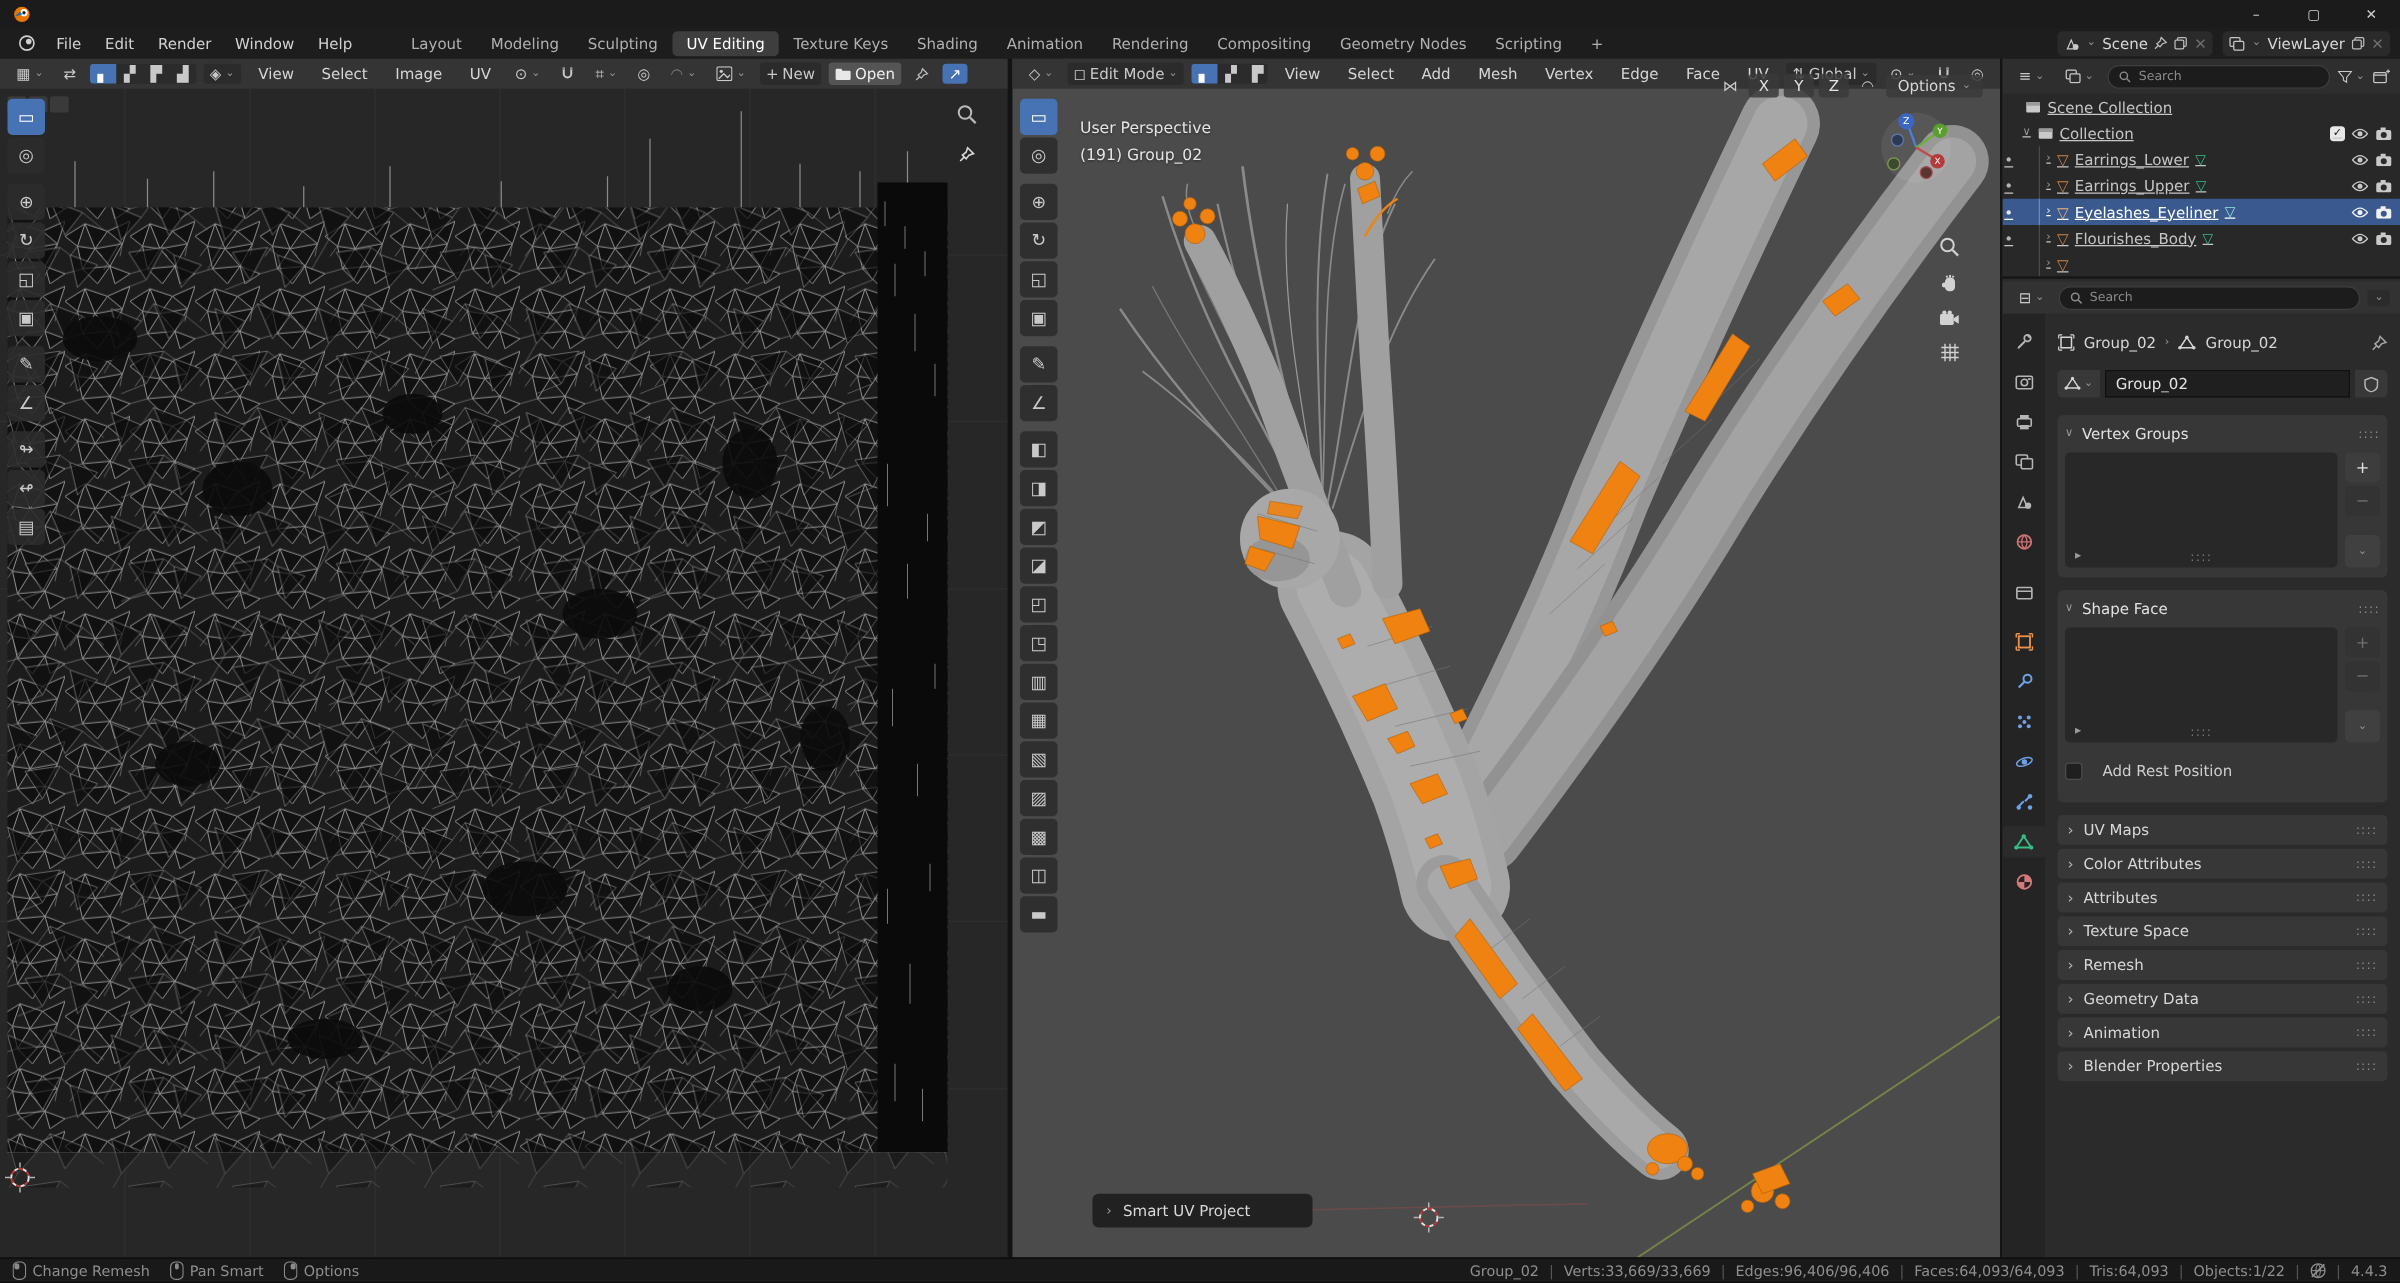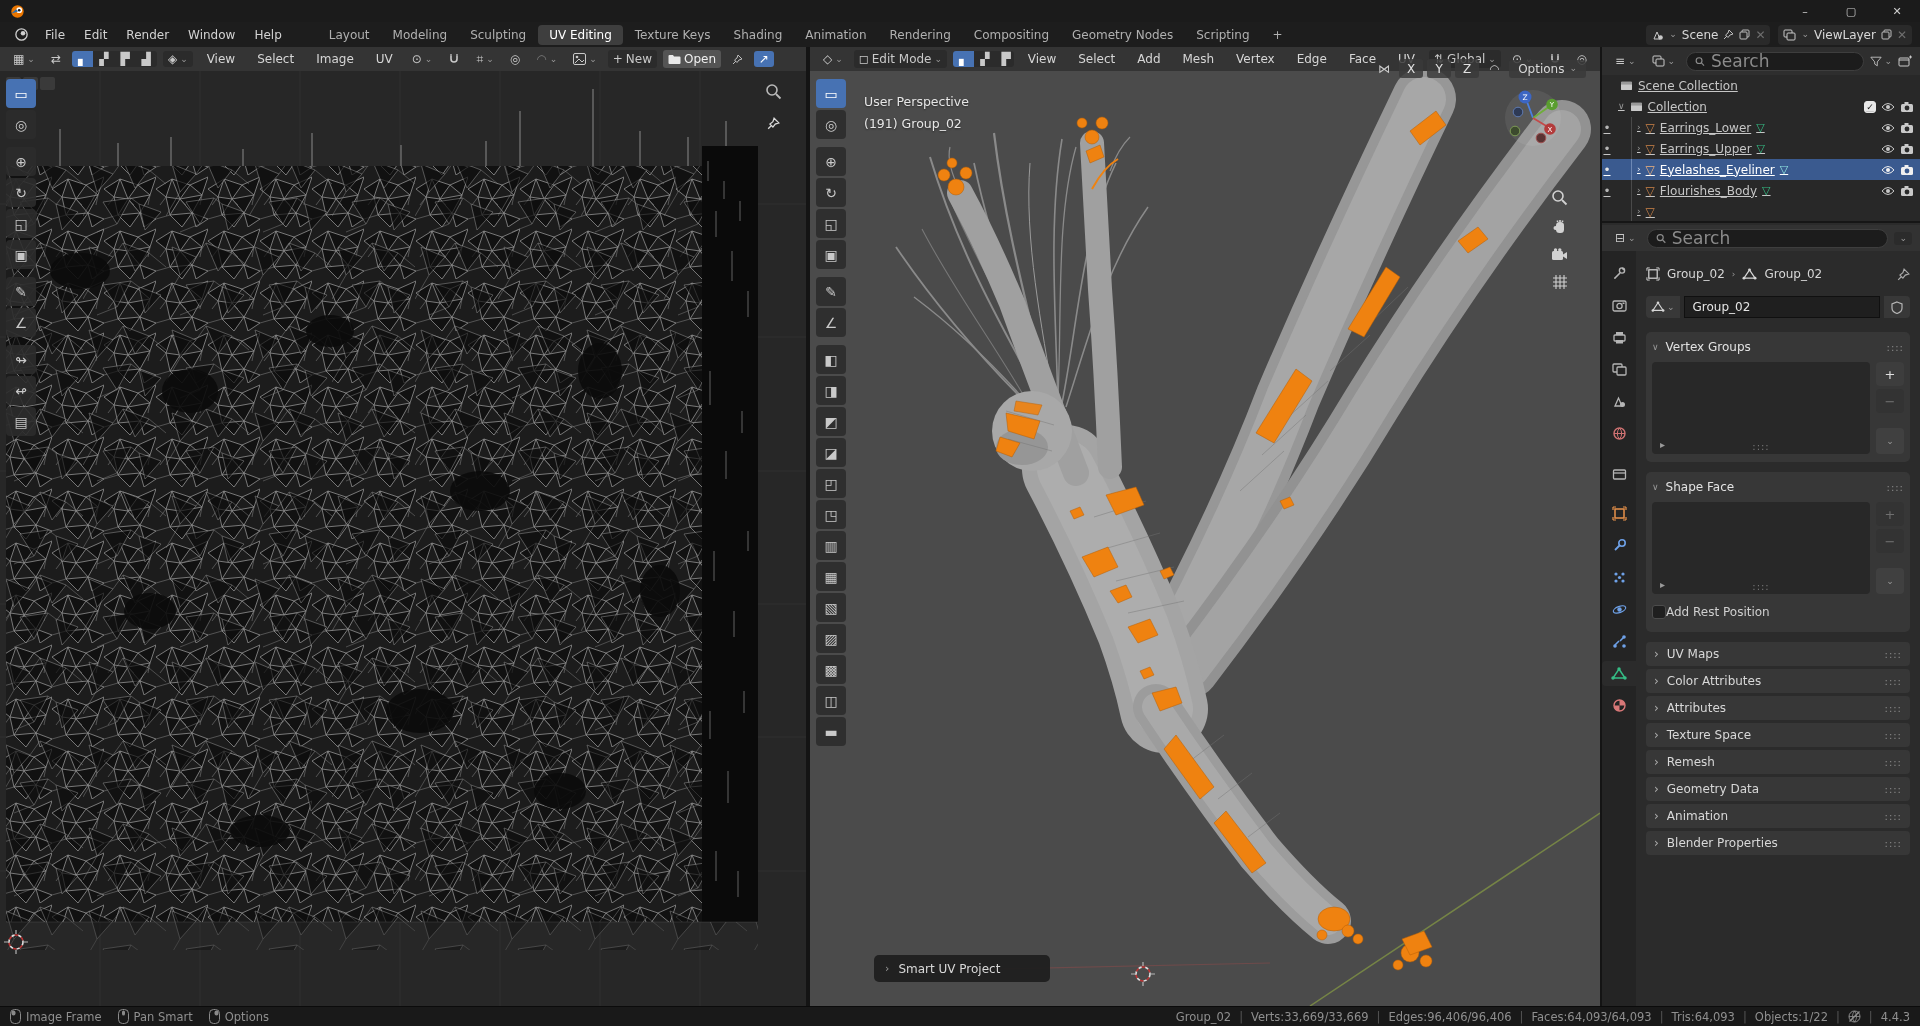--- a/index.html
+++ b/index.html
@@ -72,21 +72,21 @@
   .uv-corner-widgets { position:absolute; left:6px; top:30px; display:flex; gap:2px; z-index:6; }
   .uv-corner-widgets i { width:15px; height:13px; background:#3a3a3a; border-radius:2px; }
   .uv-float-icons { position:absolute; right:24px; top:36px; display:flex; flex-direction:column; gap:14px; z-index:6; align-items:center; }
 
   
   .right-col { position:absolute; left:1602px; top:0; width:318px; height:959px; background:#2b2b2b; }
   .outliner { position:absolute; top:0; left:0; right:0; height:176px; background:#282828; border-bottom:2px solid #161616; overflow:hidden; }
   .out-header { height:28px; display:flex; align-items:center; gap:6px; padding:0 8px; background:#2e2e2e; }
   .search-pill { flex:1; display:flex; align-items:center; gap:6px; background:#1c1c1c; border:1px solid #3e3e3e;
                  border-radius:11px; height:19px; padding:0 8px; }
-  .search-pill input { background:none; border:none; outline:none; color:#cfcfcf; width:100%; font:inherit; font-size:17px; }
+  .search-pill input { background:none; border:none; outline:none; color:#cfcfcf; width:100%; font:inherit; font-size:10px; }
   .search-pill input::placeholder { color:#8b8b8b; }
   .out-row { display:flex; align-items:center; height:21px; gap:5px; color:#c6c6c6; padding-right:6px;text-decoration:underline; }
   .out-row.selected { background:#3a5a8f; color:#fff; }
   .spacer { flex:1; }
   .tri-orange { color:#cd8348; font-size:12px; }
   .tri-green  { color:#35bd85; font-size:11px; }
   .tri-cyan   { color:#8fe3e0; font-size:11px; }
   .hline { border-left:1px solid #4a4a4a; align-self:stretch; margin-left:14px; }
 
   .properties { position:absolute; top:178px; left:0; right:0; bottom:0; background:#2b2b2b; overflow:hidden; }
@@ -109,21 +109,21 @@
   .sec-head { display:flex; align-items:center; gap:7px; height:22px; color:#e2e2e2; }
   .grip { margin-left:auto; color:#8a8a8a; letter-spacing:1px; font-size:10px; }
   .list-row { display:flex; gap:6px; margin-top:4px; }
   .list-box { flex:1; height:92px; background:#282828; border-radius:4px; position:relative; }
   .list-box .play { position:absolute; left:8px; bottom:4px; color:#9a9a9a; font-size:10px; }
   .list-box .lgrip { position:absolute; left:50%; bottom:2px; transform:translateX(-50%); color:#777; font-size:10px; letter-spacing:1px; }
   .list-btns { width:28px; display:flex; flex-direction:column; gap:3px; }
   .sq-btn { width:28px; height:24px; background:#3d3d3d; border-radius:4px; display:flex; align-items:center; justify-content:center; color:#e0e0e0; font-size:13px; }
   .sq-btn.dim { color:#6f6f6f; background:#333; }
   .sq-btn.drop { margin-top:auto; background:#404040; height:26px; }
-  .check-row { display:flex; align-items:center; gap:0; height:24px; margin-top:6px; color:#cfcfcf; }
+  .check-row { display:flex; align-items:flex-start; gap:16px; height:24px; margin-top:16px; color:#cfcfcf; }
   .checkbox { width:14px; height:14px; background:#1f1f1f; border:1px solid #4c4c4c; border-radius:3px; }
 
   .prop-row { display:flex; align-items:center; gap:8px; height:24px; background:#373737; border-radius:4px;
               margin-bottom:3px; padding:0 8px; color:#d8d8d8; }
   .prop-row .chev { font-size:12px; color:#b0b0b0; }
 
   
   .statusbar { position:absolute; left:0; top:1006px; width:1920px; height:20px; background:#191919;
                border-top:1px solid #0b0b0b; display:flex; align-items:center; padding:0 10px;
                color:#8f8f8f; font-size:11.5px; }
@@ -1025,21 +1025,21 @@
       </div>
     </div>
   </div>
 
   <div class="statusbar">
     <span class="hint">
       <svg width="11" height="15" viewBox="0 0 11 15">
           <rect x="0.5" y="0.5" width="10" height="14" rx="4" fill="none" stroke="#8a8a8a"></rect>
           <rect x="1.5" y="1.5" width="4" height="5" rx="2" fill="#8a8a8a"></rect>
         </svg>
-      <span>Image Frame</span>
+      <span>Change Remesh</span>
     </span>
     <span class="hint">
       <svg width="11" height="15" viewBox="0 0 11 15">
           <rect x="0.5" y="0.5" width="10" height="14" rx="4" fill="none" stroke="#8a8a8a"></rect>
           <rect x="4" y="1.5" width="3" height="5" rx="1.5" fill="#8a8a8a"></rect>
         </svg>
       <span>Pan Smart</span>
     </span>
     <span class="hint">
       <svg width="11" height="15" viewBox="0 0 11 15">

